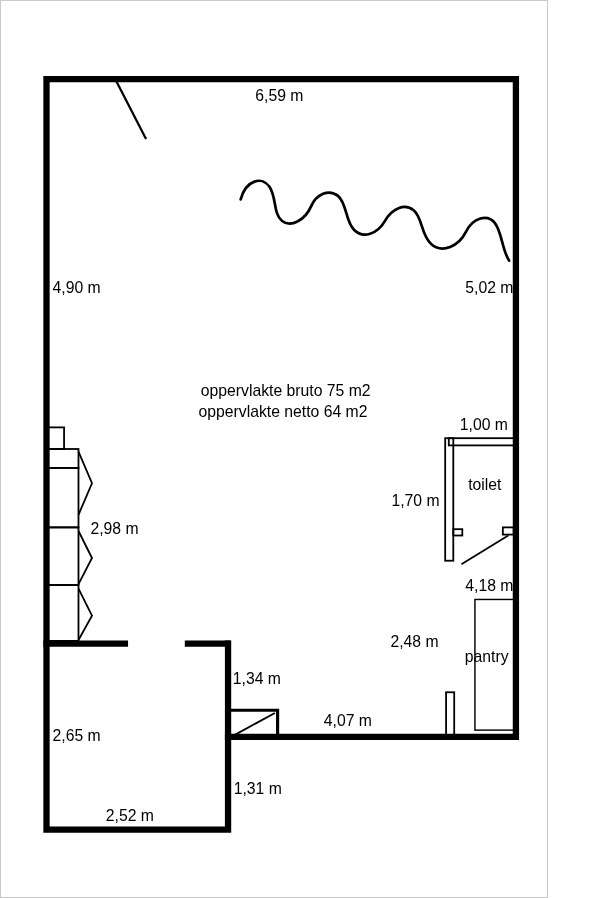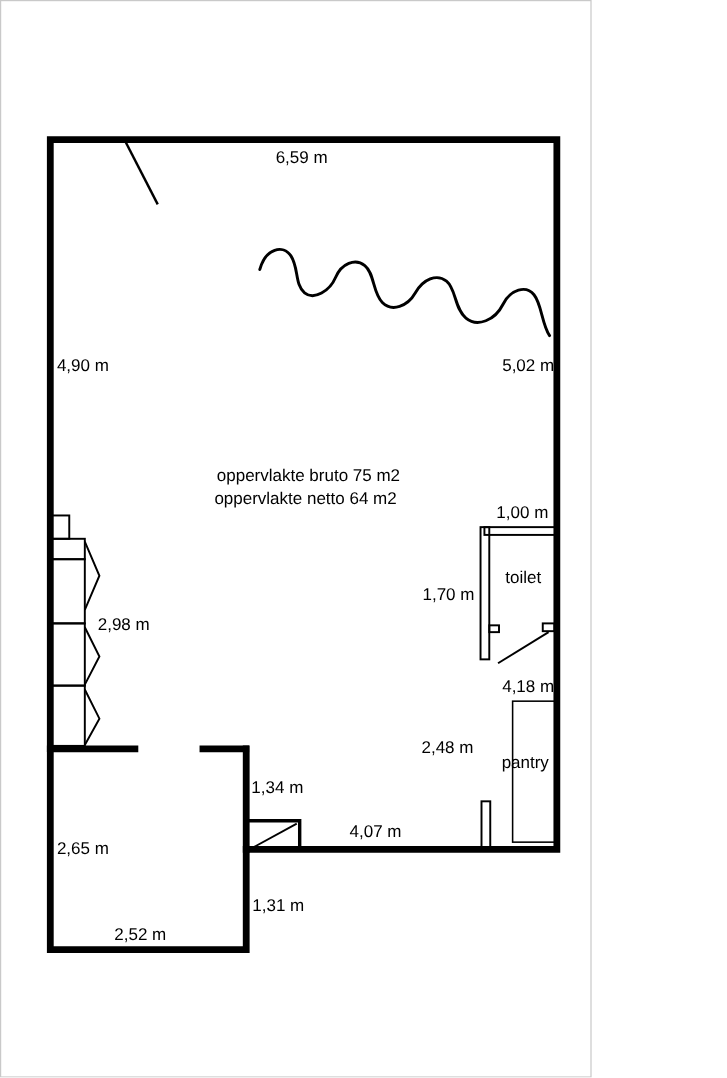--- a/index.html
+++ b/index.html
@@ -3,21 +3,21 @@
 <meta charset="utf-8">
 <style>
   html, body {
     margin: 0;
     padding: 0;
     background: #ffffff;
     font-family: "Liberation Sans", sans-serif;
   }
   .canvas {
     position: relative;
-    width: 493px;
+    width: 548px;
     height: 898px;
     background: #ffffff;
     border: 1px solid #c9c9c9;
     box-sizing: border-box;
     overflow: hidden;
   }
   svg.plan {
     position: absolute;
     left: 0;
     top: 0;

